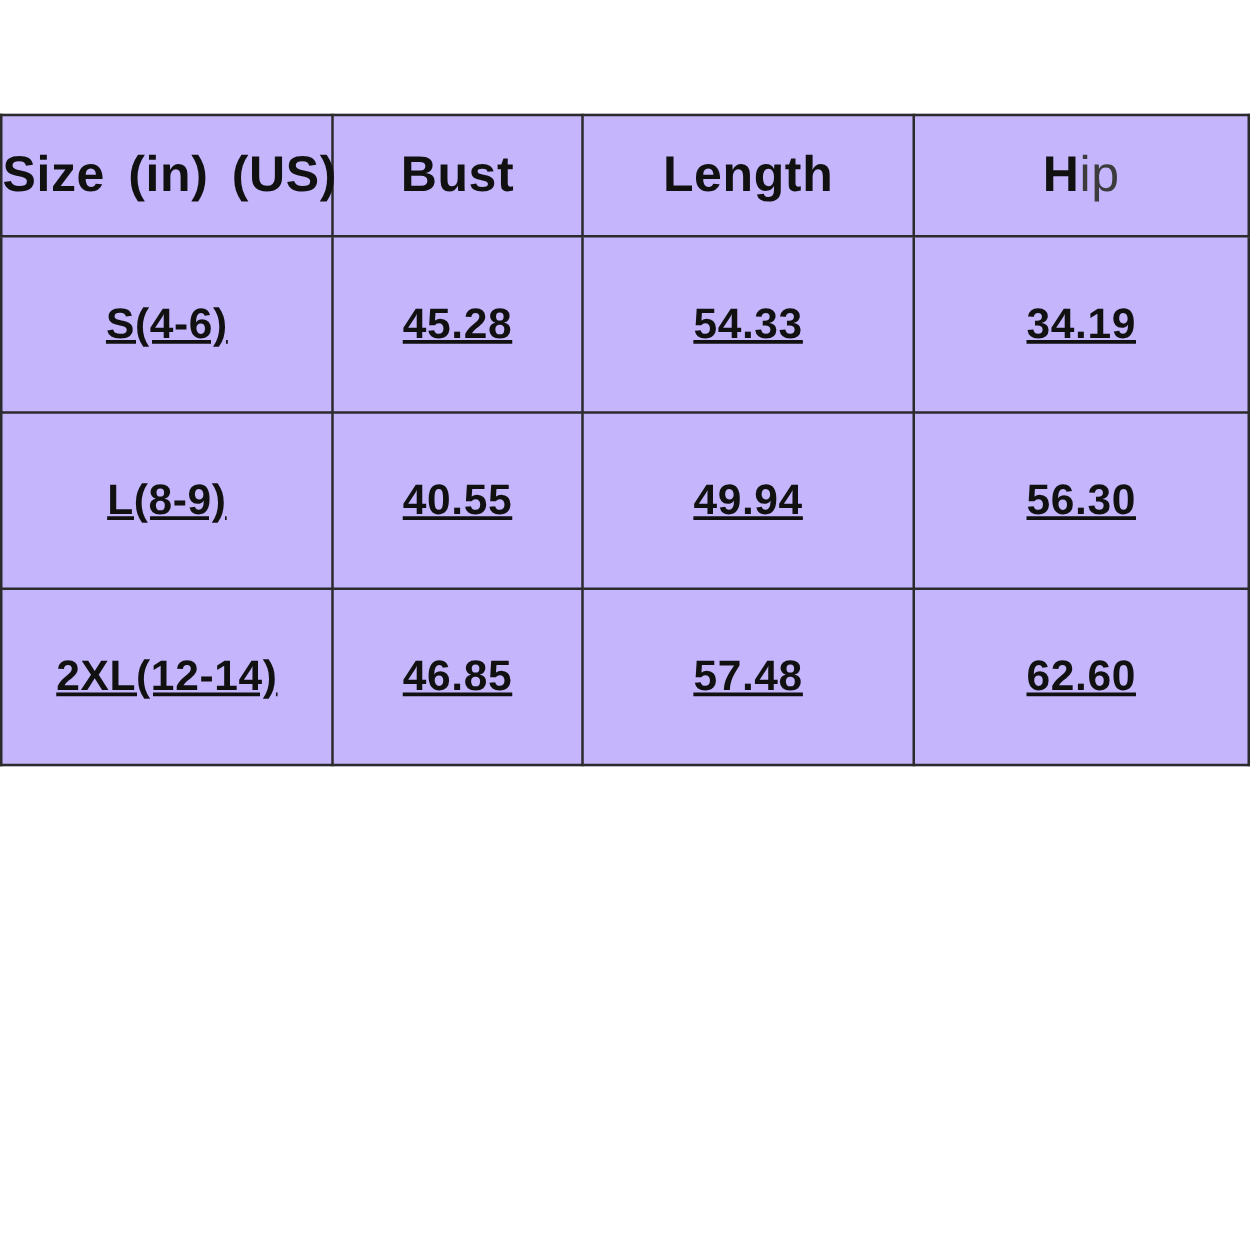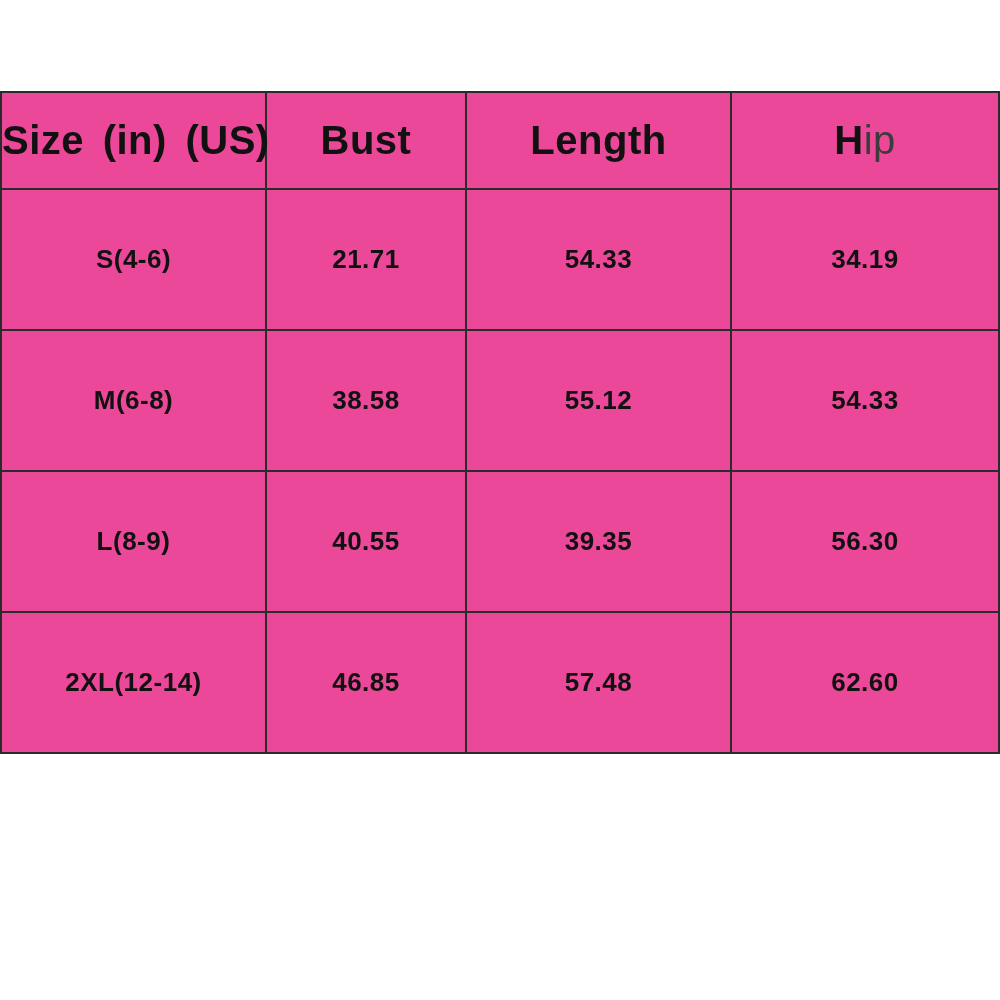--- a/index.html
+++ b/index.html
@@ -14,42 +14,43 @@
   .chart-area {
     width: 1000px;
     height: 1000px;
     background: #ffffff;
   }
   table.size-chart {
     border-collapse: collapse;
     table-layout: fixed;
     width: 998px;
     margin: 91px 0 0 0;
-    background: #ec4899;
+    background: #c4b5fd;
   }
   th, td {
     border: 2px solid #2b2b2b;
     text-align: center;
     vertical-align: middle;
     color: #111111;
     padding: 0;
     white-space: nowrap;
     overflow: visible;
   }
   thead th {
     height: 95px;
     font-size: 40px;
     font-weight: 700;
     letter-spacing: 0.5px;
   }
   tbody td {
     height: 139px;
-    font-size: 26px;
+    font-size: 34px;
     font-weight: 700;
     letter-spacing: 0.5px;
+    text-decoration: underline;
   }
   th.size-col-header {
     word-spacing: 7px;
   }
   .light {
     font-weight: 400;
     color: #3c3c3c;
     margin-top: 40px;
   }
   col.c-size   { width: 265px; }
@@ -72,34 +73,28 @@
       <tr>
         <th class="size-col-header">Size (in) (US)</th>
         <th>Bust</th>
         <th>Length</th>
         <th><span>H</span><span class="light">ip</span></th>
       </tr>
     </thead>
     <tbody>
       <tr>
         <td><span>S(4-6)</span><span class="light"></span></td>
-        <td>21.71</td>
+        <td>45.28</td>
         <td>54.33</td>
         <td>34.19</td>
       </tr>
       <tr>
-        <td><span>M(6-8)</span><span class="light"></span></td>
-        <td>38.58</td>
-        <td>55.12</td>
-        <td>54.33</td>
-      </tr>
-      <tr>
         <td><span>L(8-9)</span><span class="light"></span></td>
         <td>40.55</td>
-        <td>39.35</td>
+        <td>49.94</td>
         <td>56.30</td>
       </tr>
       <tr>
         <td><span>2XL(12-14)</span><span class="light"></span></td>
         <td>46.85</td>
         <td>57.48</td>
         <td>62.60</td>
       </tr>
     </tbody>
   </table>

